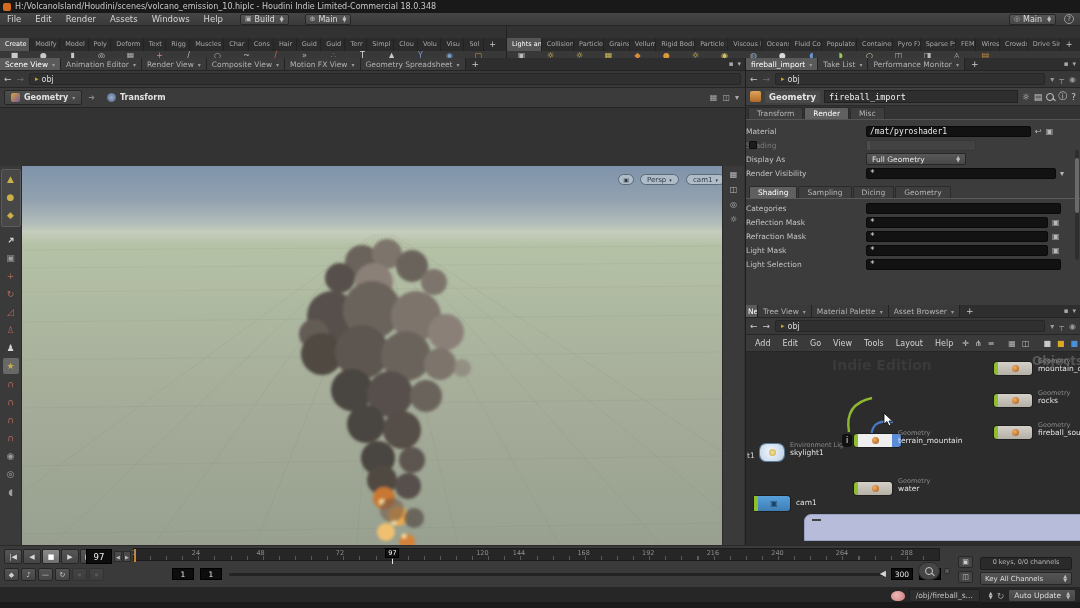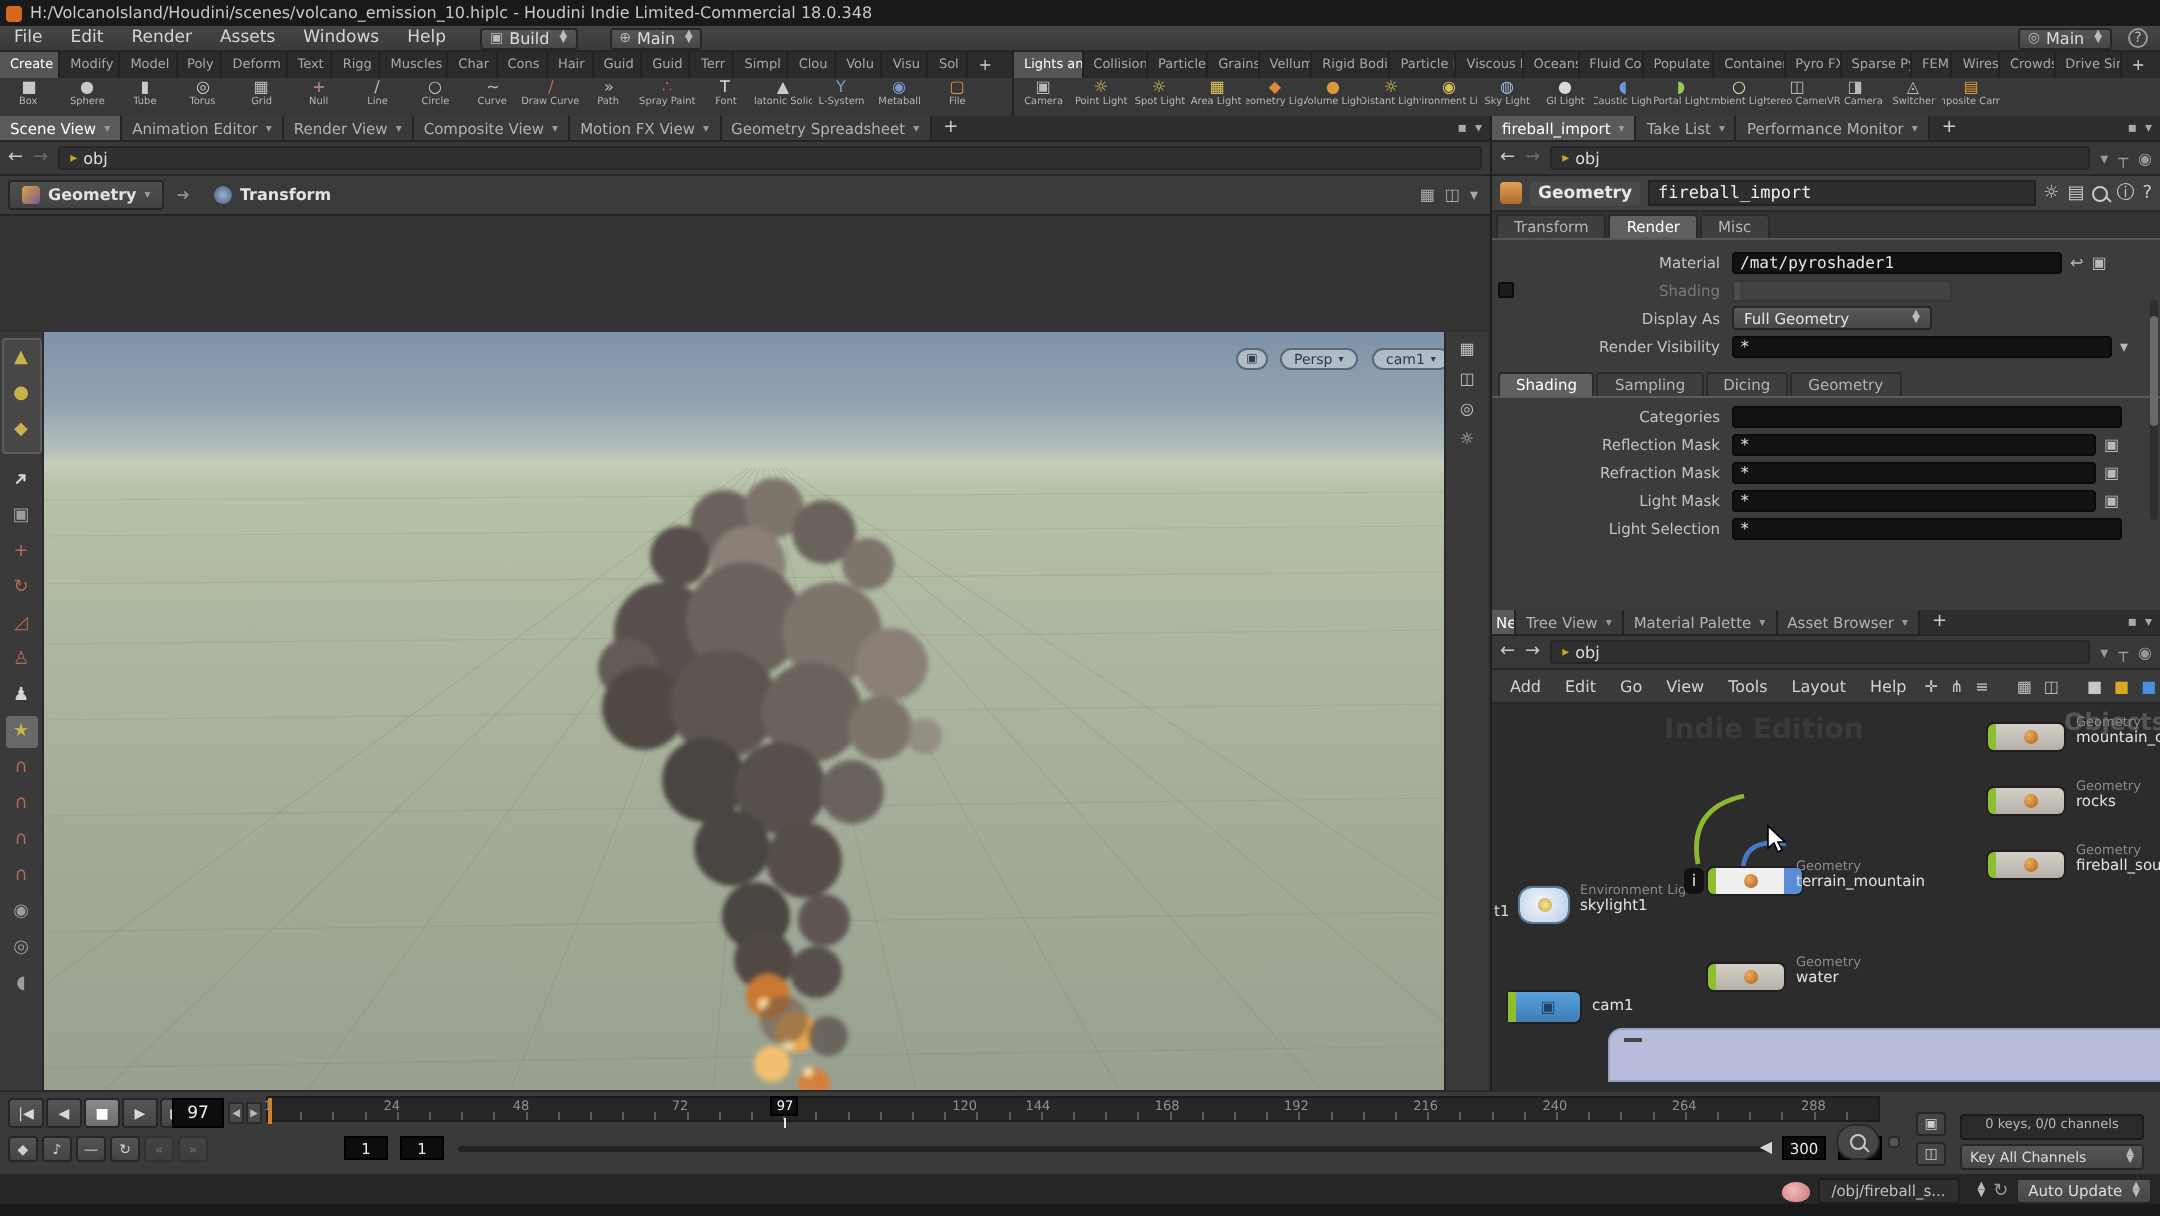--- a/index.html
+++ b/index.html
@@ -14,21 +14,21 @@
   #menubar { left:0; top:13px; width:1080px; height:13px; background:linear-gradient(#454545,#3a3a3a); border-bottom:1px solid #262626; display:flex; align-items:center; }
   .menu-item { padding:0 7px; color:#d5d5d5; font-size:8.5px; height:13px; line-height:13px; }
   .dropbtn { height:11px; background:linear-gradient(#565656,#474747); border:1px solid #272727; border-radius:2px; display:flex; align-items:center; padding:0 4px; font-size:8px; color:#ddd; margin-left:10px; }
   .dropbtn .dic { font-size:7px; margin-right:3px; color:#b9b9b9; }
   .spin { display:inline-flex; flex-direction:column; line-height:3.5px; font-size:5px; color:#bbb; margin-left:5px; }
   #menubar-right { margin-left:auto; display:flex; align-items:center; padding-right:6px; }
   .help-circle { width:10px; height:10px; border:1px solid #999; border-radius:50%; font-size:7px; text-align:center; line-height:9px; color:#bbb; margin-left:8px; }
 
   
   #shelf { left:0; top:26px; width:1080px; height:32px; background:#323232; border-bottom:1px solid #222; }
-  .shelf-tabs { display:flex; height:13px; background:#2b2b2b; overflow:hidden; }
+  .shelf-tabs { display:flex; height:13px; background:#2b2b2b; overflow:hidden;margin-top:12px; }
   .shelf-tab { padding:0 5px; font-size:6.5px; color:#a8a8a8; line-height:13px; border-right:1px solid #222; white-space:nowrap; overflow:hidden; flex:0 1 auto; }
   .shelf-tab.sel { background:#555; color:#fff; }
   .shelf-plus { padding:0 5px; color:#ccc; font-size:8px; line-height:13px; }
   .shelf-tools { display:flex; height:19px; background:#383838; overflow:hidden; }
   .tool { width:29px; display:flex; flex-direction:column; align-items:center; justify-content:flex-start; overflow:hidden; }
   .tico { font-size:8px; height:9px; line-height:9px; }
   .tlabel { font-size:5.5px; color:#b5b5b5; white-space:nowrap; transform:scale(.9); }
   #shelf-left { position:absolute; left:0; top:0; width:506px; }
   #shelf-right { position:absolute; left:507px; top:0; width:573px; }
   #shelf-div { position:absolute; left:506px; top:0; width:1px; height:32px; background:#222; }
@@ -78,21 +78,21 @@
   #param-header .ptype { font-weight:bold; font-size:8.5px; color:#e8e8e8; background:#4a4a4a; padding:1px 4px; border-radius:2px; }
   #param-name { flex:1; background:#2e2e2e; border:1px solid #222; height:13px; color:#f0f0f0; font-size:8.5px; font-family:"DejaVu Sans Mono",monospace; padding:0 4px; line-height:12px; }
   .hdr-ico { color:#c9c9c9; font-size:9px; }
   .mag-ico { width:8px; height:8px; border:1.2px solid #c9c9c9; border-radius:50%; position:relative; display:inline-block; }
   .mag-ico::after { content:""; position:absolute; width:4px; height:1.2px; background:#c9c9c9; transform:rotate(45deg); right:-3px; bottom:-1px; }
   #param-tabs { height:14px; background:#333; display:flex; align-items:flex-end; padding-left:2px; gap:1px; border-bottom:1px solid #555; }
   .parmtab { height:12px; line-height:12px; padding:0 8px; background:#3e3e3e; color:#b5b5b5; font-size:7.5px; border:1px solid #2a2a2a; border-bottom:none; border-radius:2px 2px 0 0; }
   .parmtab.sel { background:#606060; color:#fff; }
   #param-body { position:relative; height:180px; background:#3c3c3c; overflow:hidden; padding-top:4px; }
   .prow { display:flex; align-items:center; height:14px; padding-right:10px; position:relative; }
-  .plabel { width:120px; text-align:right; padding-right:6px; color:#c2c2c2; font-size:7.5px; white-space:nowrap; }
+  .plabel { width:120px; text-align:left; padding-right:6px; color:#c2c2c2; font-size:7.5px; white-space:nowrap; }
   .plabel.dim { color:#7a7a7a; }
   .pfield { background:#121212; border:1px solid #0a0a0a; border-radius:2px; height:11px; color:#e8e8e8; font-size:8px; font-family:"DejaVu Sans Mono",monospace; padding:0 3px; line-height:10px; }
   .pselect { background:linear-gradient(#585858,#474747); border:1px solid #262626; border-radius:2px; height:12px; display:flex; align-items:center; padding:0 5px; font-size:7.5px; color:#e5e5e5; }
   .pcheck { width:8px; height:8px; background:#1c1c1c; border:1px solid #0c0c0c; border-radius:1px; }
   .pslider { height:11px; background:#474747; border:1px solid #333; border-radius:2px; position:relative; }
   .pslider::before { content:""; position:absolute; left:0; top:0; bottom:0; width:3px; background:#5c5c5c; }
   .ricon { color:#b9b9b9; font-size:8px; margin-left:4px; }
   .subtabs { display:flex; align-items:flex-end; height:16px; border-bottom:1px solid #5a5a5a; padding-left:3px; gap:1px; margin:3px 0 2px 0; }
   #param-scroll { position:absolute; right:1px; top:30px; width:4px; height:110px; background:#2e2e2e; border-radius:2px; }
   #param-scroll::before { content:""; position:absolute; left:0; top:8px; width:4px; height:55px; background:#6a6a6a; border-radius:2px; }

